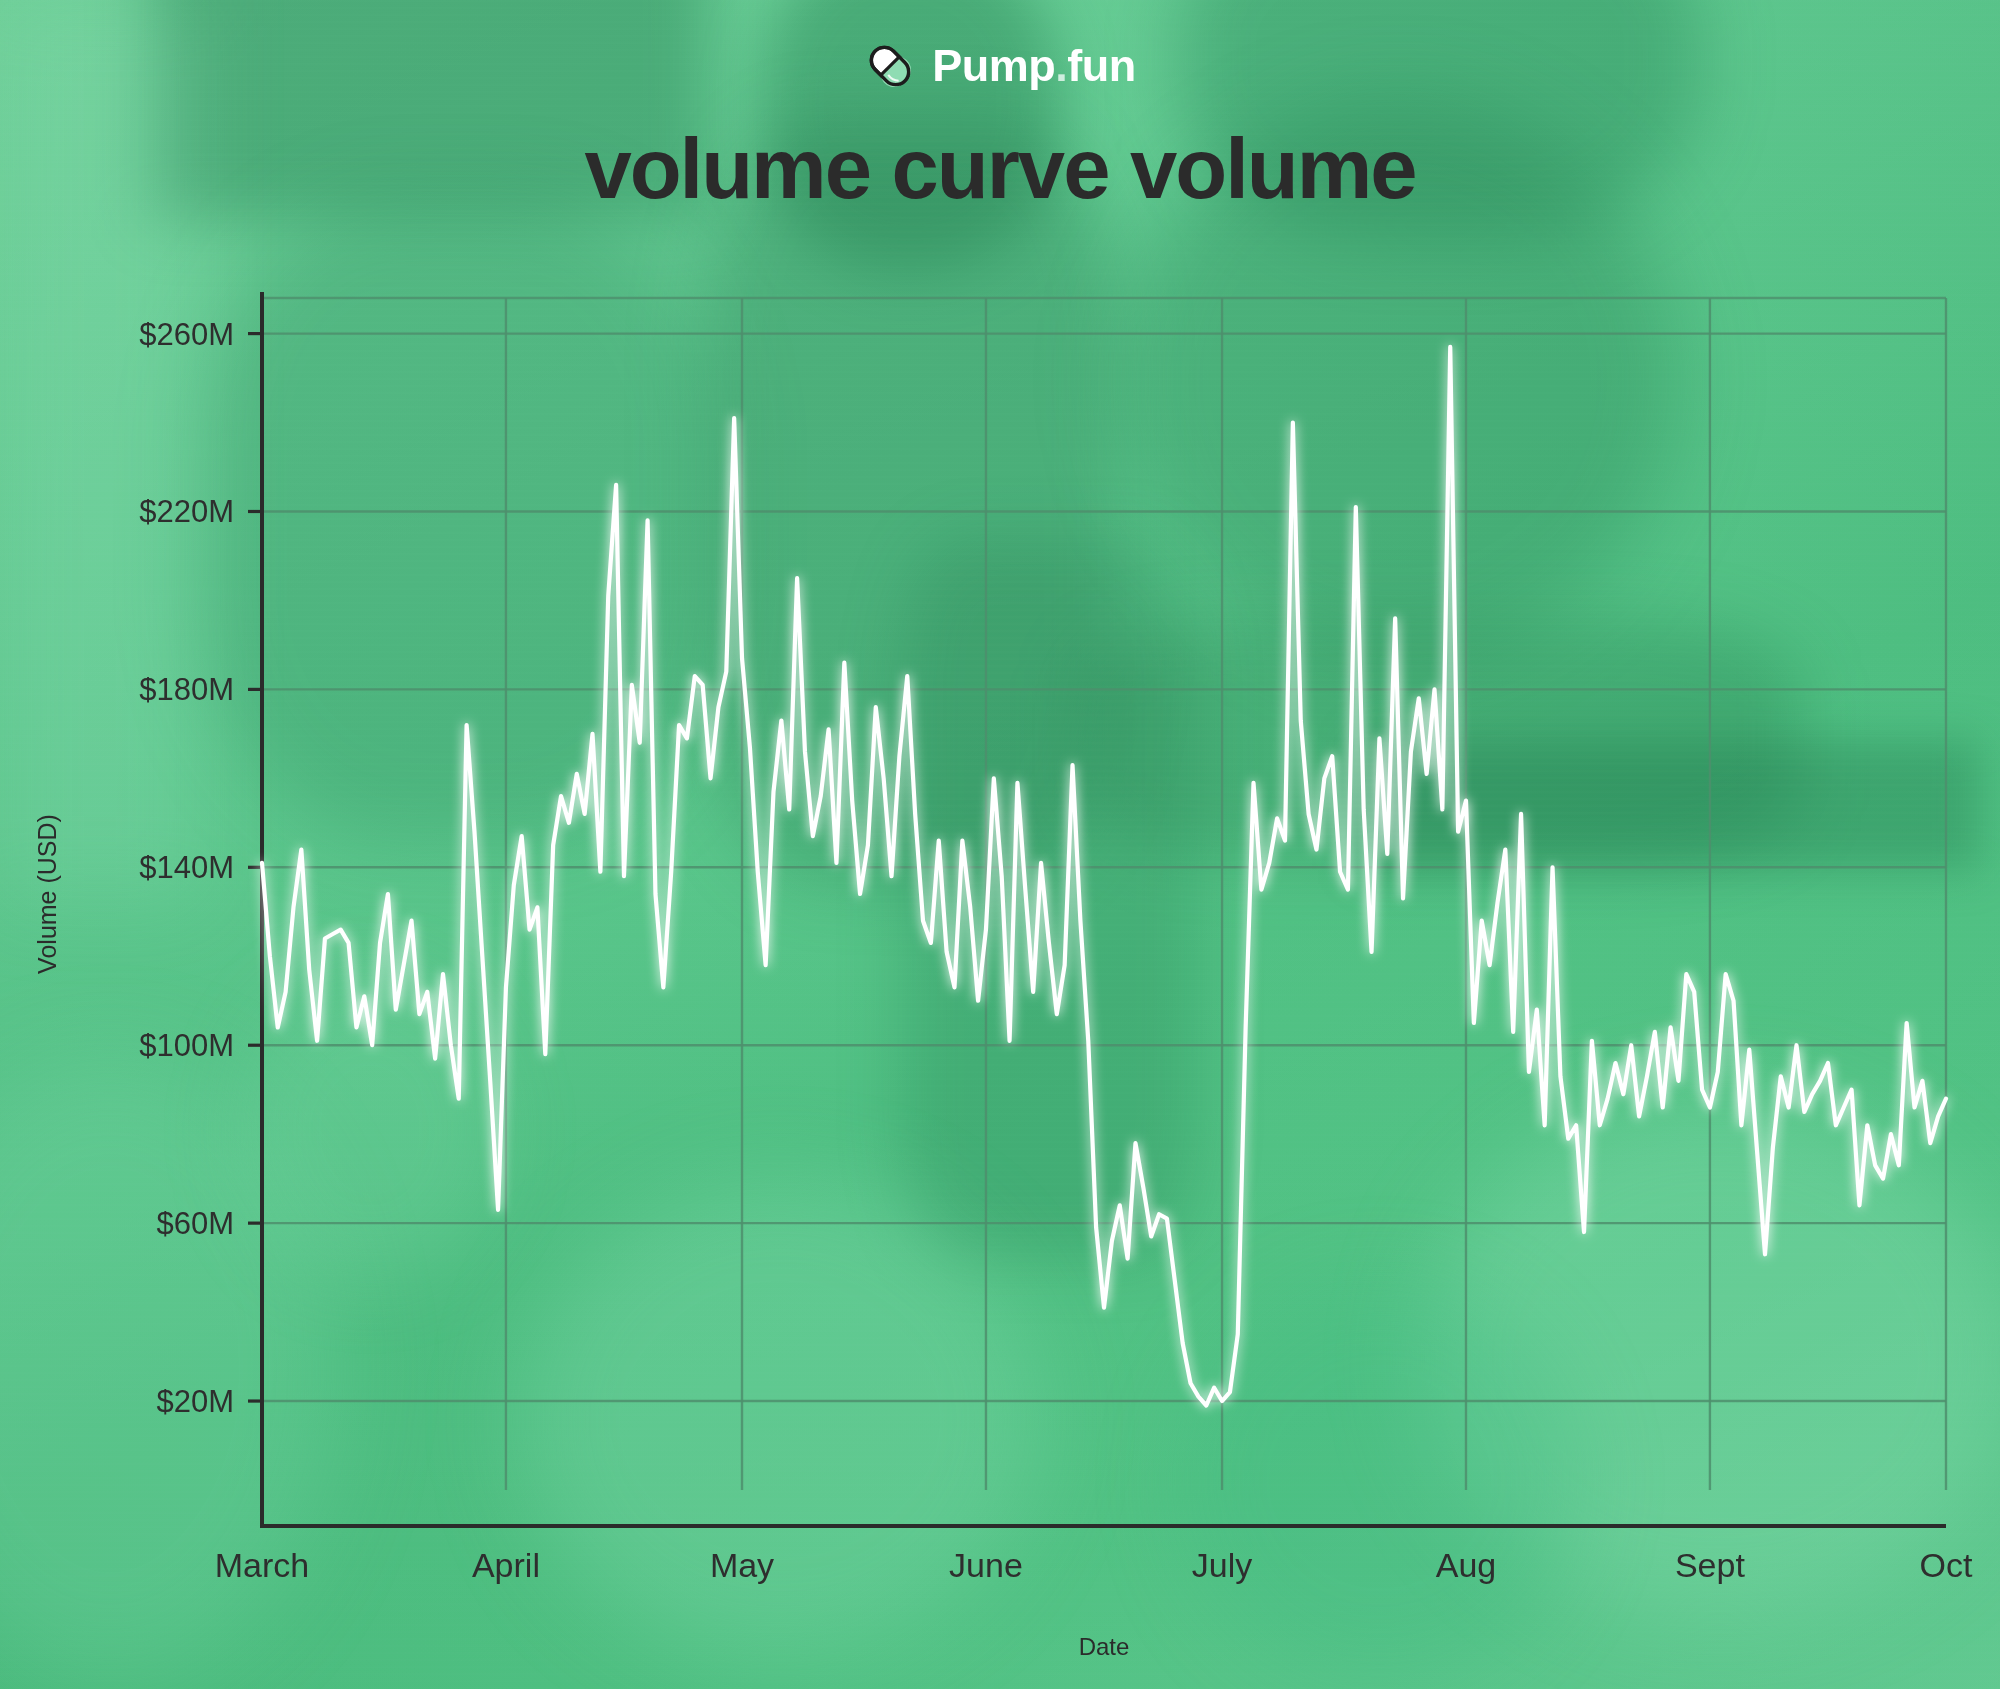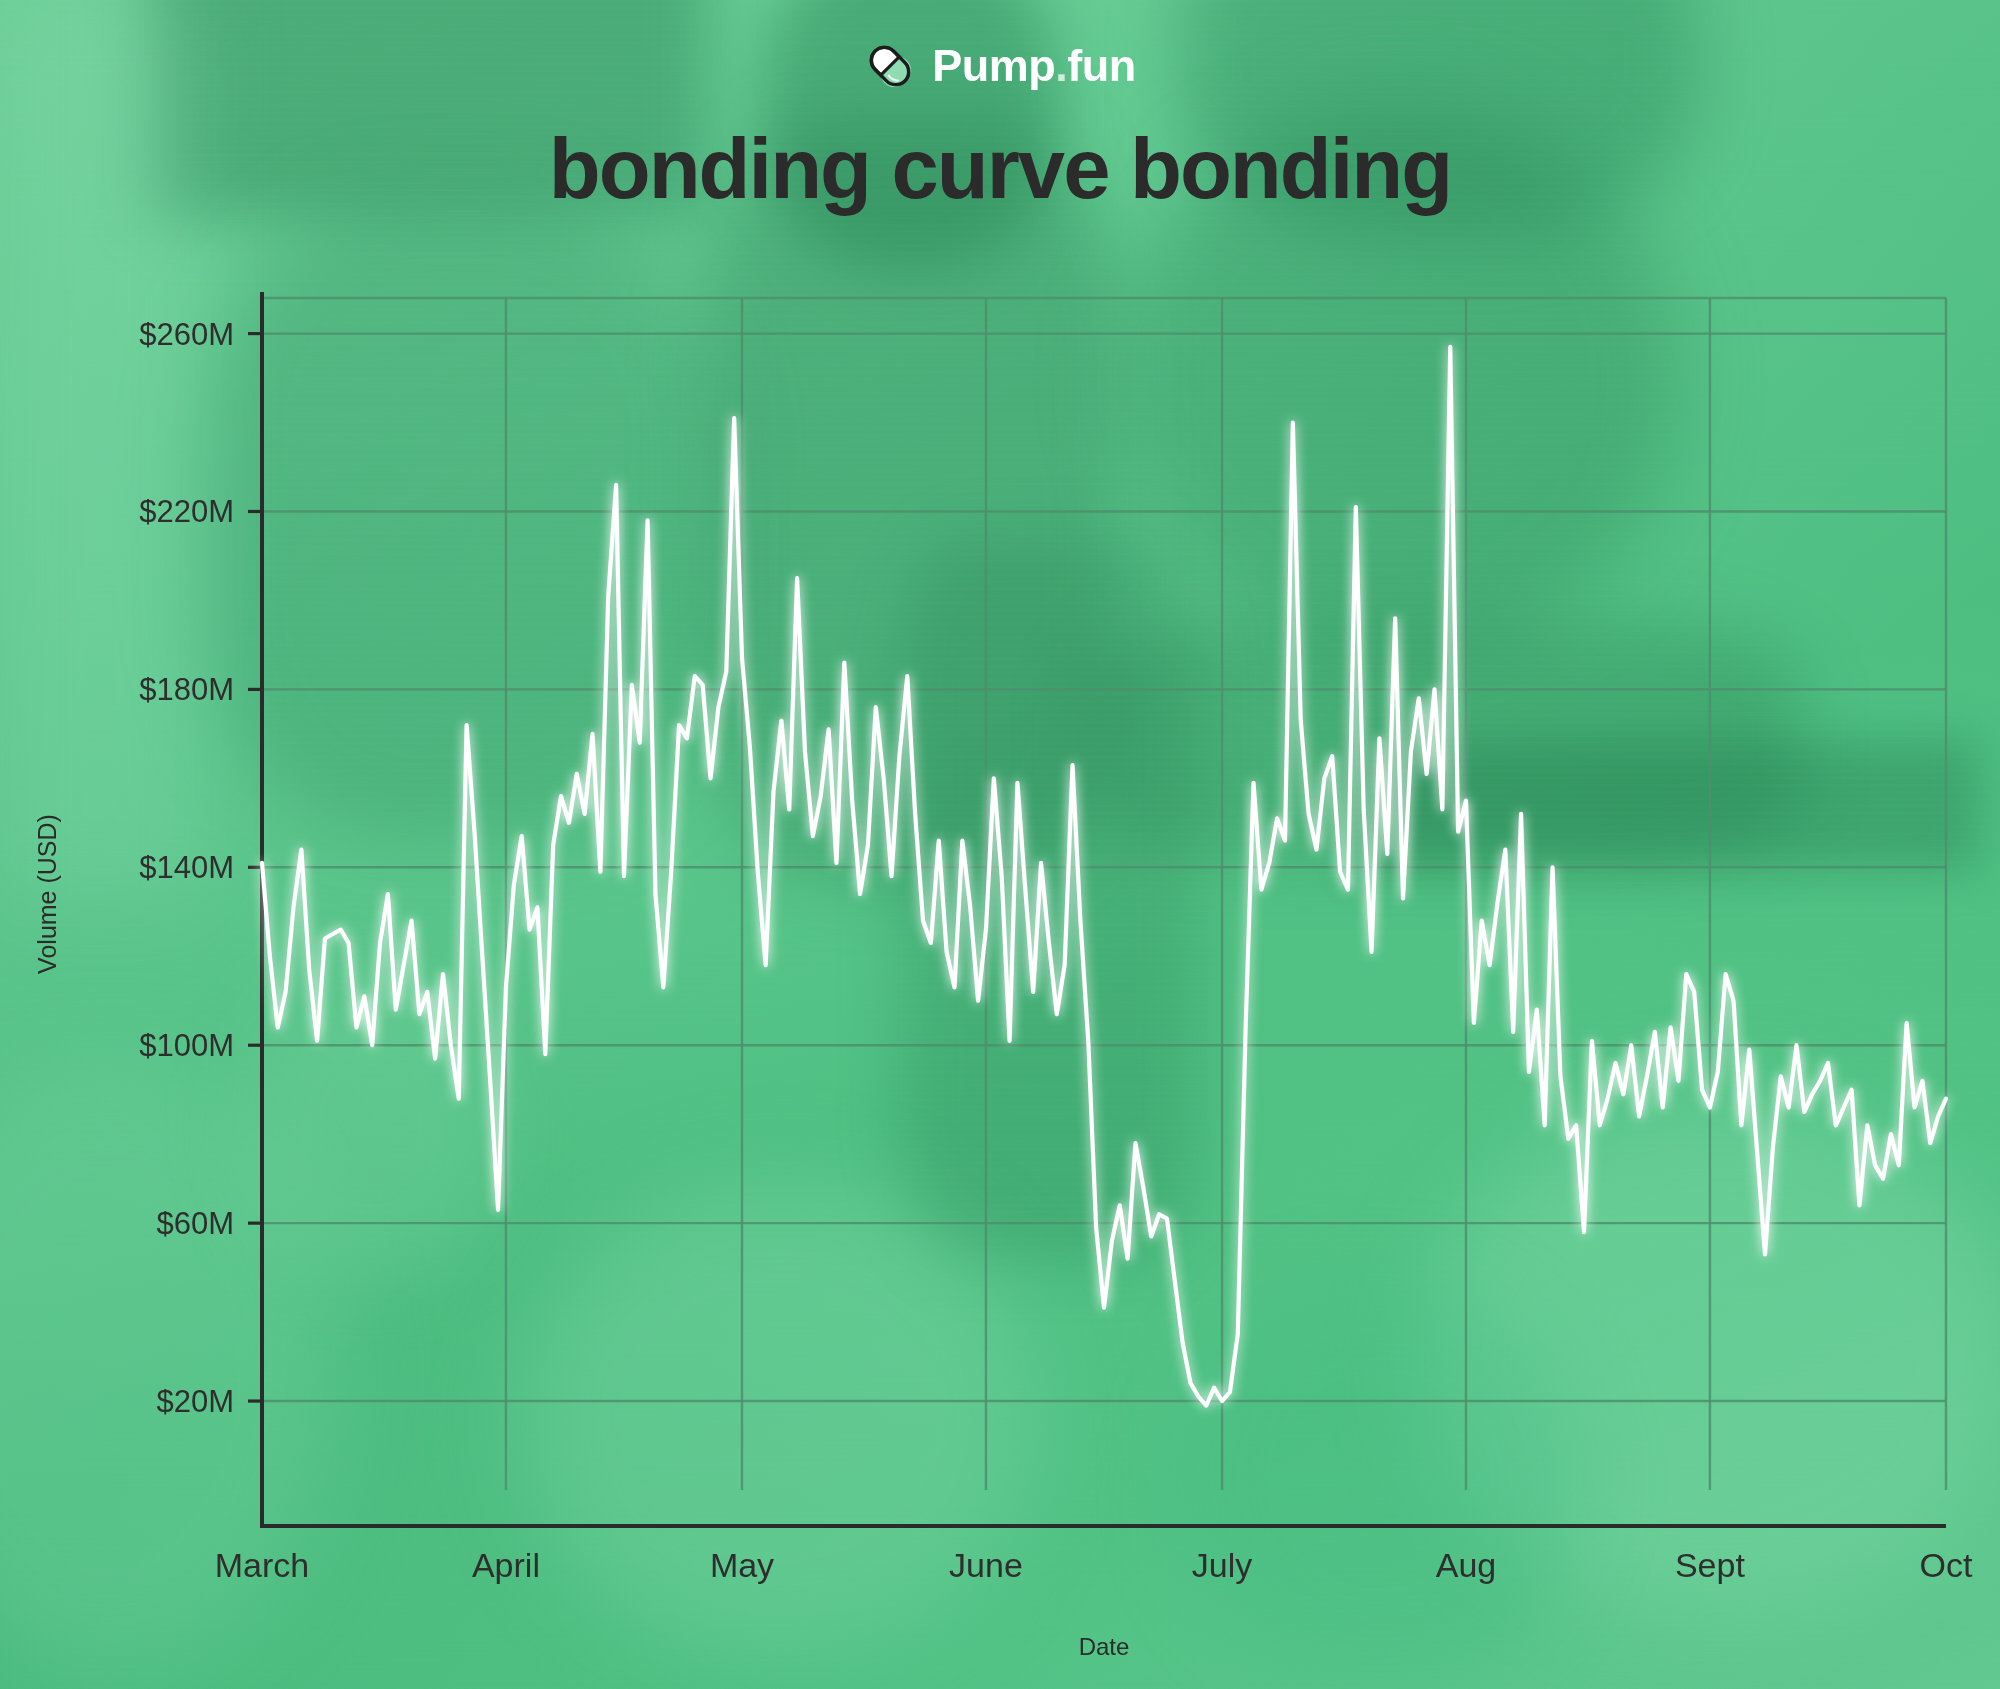--- a/index.html
+++ b/index.html
@@ -103,21 +103,21 @@
       <rect x="13" y="5" width="26" height="42" rx="13" ry="13" fill="#ffffff" stroke="#1d1d1d" stroke-width="3.4"></rect>
       <path d="M13 26 a13 13 0 0 0 13 21 a13 13 0 0 0 13 -21 Z" fill="#8fdcb3" stroke="none"></path>
       <rect x="13" y="5" width="26" height="42" rx="13" ry="13" fill="none" stroke="#1d1d1d" stroke-width="3.4"></rect>
       <line x1="13" y1="26" x2="39" y2="26" stroke="#1d1d1d" stroke-width="3.2"></line>
       <path d="M18.5 31 q-1.2 7 3.2 11.5" fill="none" stroke="#ffffff" stroke-width="2" opacity=".85"></path>
     </g>
   </svg>
   <div id="brand-text"><span>Pump</span><span class="dot">.</span><span>fun</span></div>
 </div>
 
-<div id="page-title">bonding curve bonding</div>
+<div id="page-title">volume curve volume</div>
 
 <div id="chart-wrap">
   <svg id="chart-svg" width="2000" height="1689">
     <defs>
       <filter id="glow" x="-25%" y="-25%" width="150%" height="150%">
         <feGaussianBlur stdDeviation="6" result="b1"></feGaussianBlur>
         <feMerge>
           <feMergeNode in="b1"></feMergeNode>
           <feMergeNode in="SourceGraphic"></feMergeNode>
         </feMerge>

